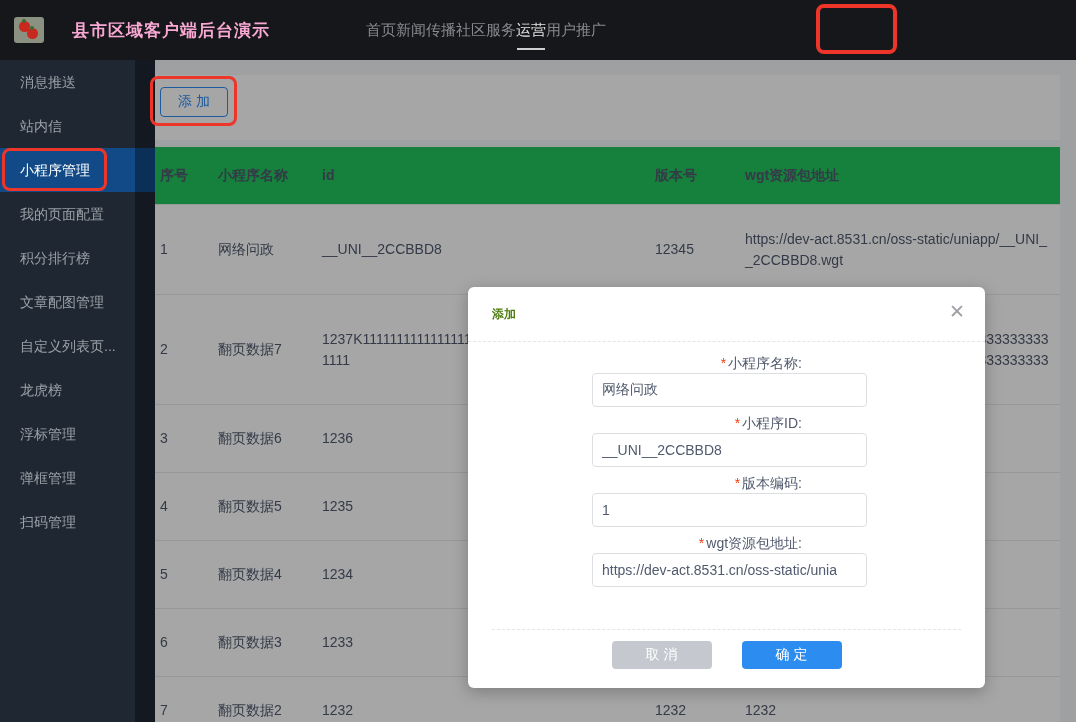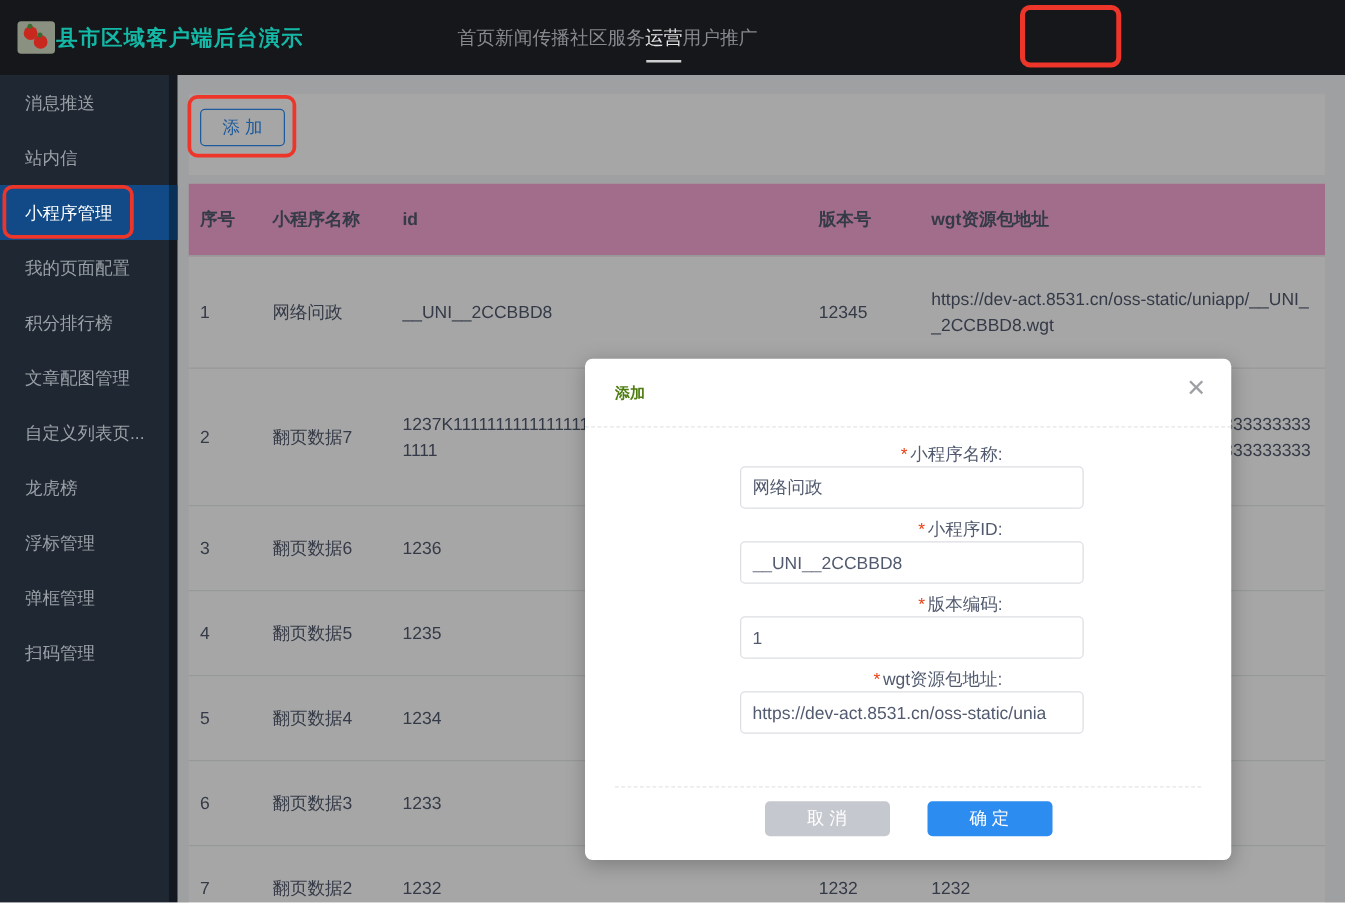--- a/index.html
+++ b/index.html
@@ -14,53 +14,53 @@
   .topbar { position:absolute; left:0; top:0; width:1076px; height:60px;
     background:#16171a; display:flex; align-items:center; z-index:10; }
   .logo { position:relative; width:30px; height:26px; margin-left:14px;
     border-radius:3px; background:#8a9180; overflow:hidden; flex:none; }
   .berry { position:absolute; width:11px; height:11px; border-radius:50%;
     background:#c8281e; }
   .berry.b1 { left:5px; top:4px; }
   .berry.b2 { left:13px; top:11px; }
   .berry::after { content:""; position:absolute; left:3px; top:-2px;
     width:4px; height:4px; border-radius:50%; background:#3c6b2f; }
-  .brand-title { color:#14b8a6; font-size:17px; font-weight:bold;
-    margin-left:1px; letter-spacing:1px; white-space:nowrap; }
+  .brand-title { color:#f9a8d4; font-size:17px; font-weight:bold;
+    margin-left:28px; letter-spacing:1px; white-space:nowrap; }
   .nav { position:absolute; left:366px; right:26px; top:0; height:60px;
     display:flex; align-items:center; }
   .nav-item { position:relative; color:#87898e; font-size:15px;
     cursor:pointer; text-align:center; }
   .nav-item.active { color:#e3e3e3; }
   .nav-underline { position:absolute; left:50%; transform:translateX(-50%);
     bottom:-10px; width:28px; height:2px; background:#cfcfcf; }
 
   
-  .sidebar { position:absolute; left:0; top:60px; width:142px; height:662px;
+  .sidebar { position:absolute; left:0; top:60px; width:155px; height:662px;
     background:#1f2733; z-index:5; }
   .side-item { height:44px; line-height:44px; padding-left:20px;
     color:#9aa0a6; font-size:14px; cursor:pointer; white-space:nowrap;
     overflow:hidden; }
   .side-item.active { background:#114a86; color:#ffffff; }
 
   
   .content { position:absolute; left:135px; top:60px; width:941px;
     height:662px; background:#f5f6f8; overflow:hidden; }
   .toolbar-card { position:absolute; left:16px; top:15px; width:909px;
     height:65px; background:#ffffff; }
   .add-btn { position:absolute; left:9px; top:12px; width:68px; height:30px;
     border:1px solid #2d8cf0; border-radius:4px; background:#ffffff;
     color:#2d8cf0; font-size:14px; cursor:pointer; }
   .table-card { position:absolute; left:16px; top:87px; width:909px;
     background:#ffffff; }
   .trow { display:grid; grid-template-columns:58px 104px 333px 90px 1fr;
     border-bottom:1px solid #e8eaec; }
   .trow > div { padding:0 9px; display:flex; align-items:center;
     font-size:14px; color:#515a6e; word-break:break-all; line-height:21px; }
-  .thead { height:58px; background:#f9a8d4; }
+  .thead { height:58px; background:#22c55e; }
   .thead > div { font-weight:bold; color:#515a6e; }
   .h90 { height:90px; } .h110 { height:110px; } .h68 { height:68px; }
   .clamp span { display:block; max-height:42px; overflow:hidden; }
 
   .overlay { position:absolute; left:0; top:0; width:941px; height:662px;
     background:rgba(0,0,0,0.35); z-index:20; }
 
   
   .modal { position:absolute; left:468px; top:287px; width:517px;
     height:401px; background:#ffffff; border-radius:6px; z-index:30;

